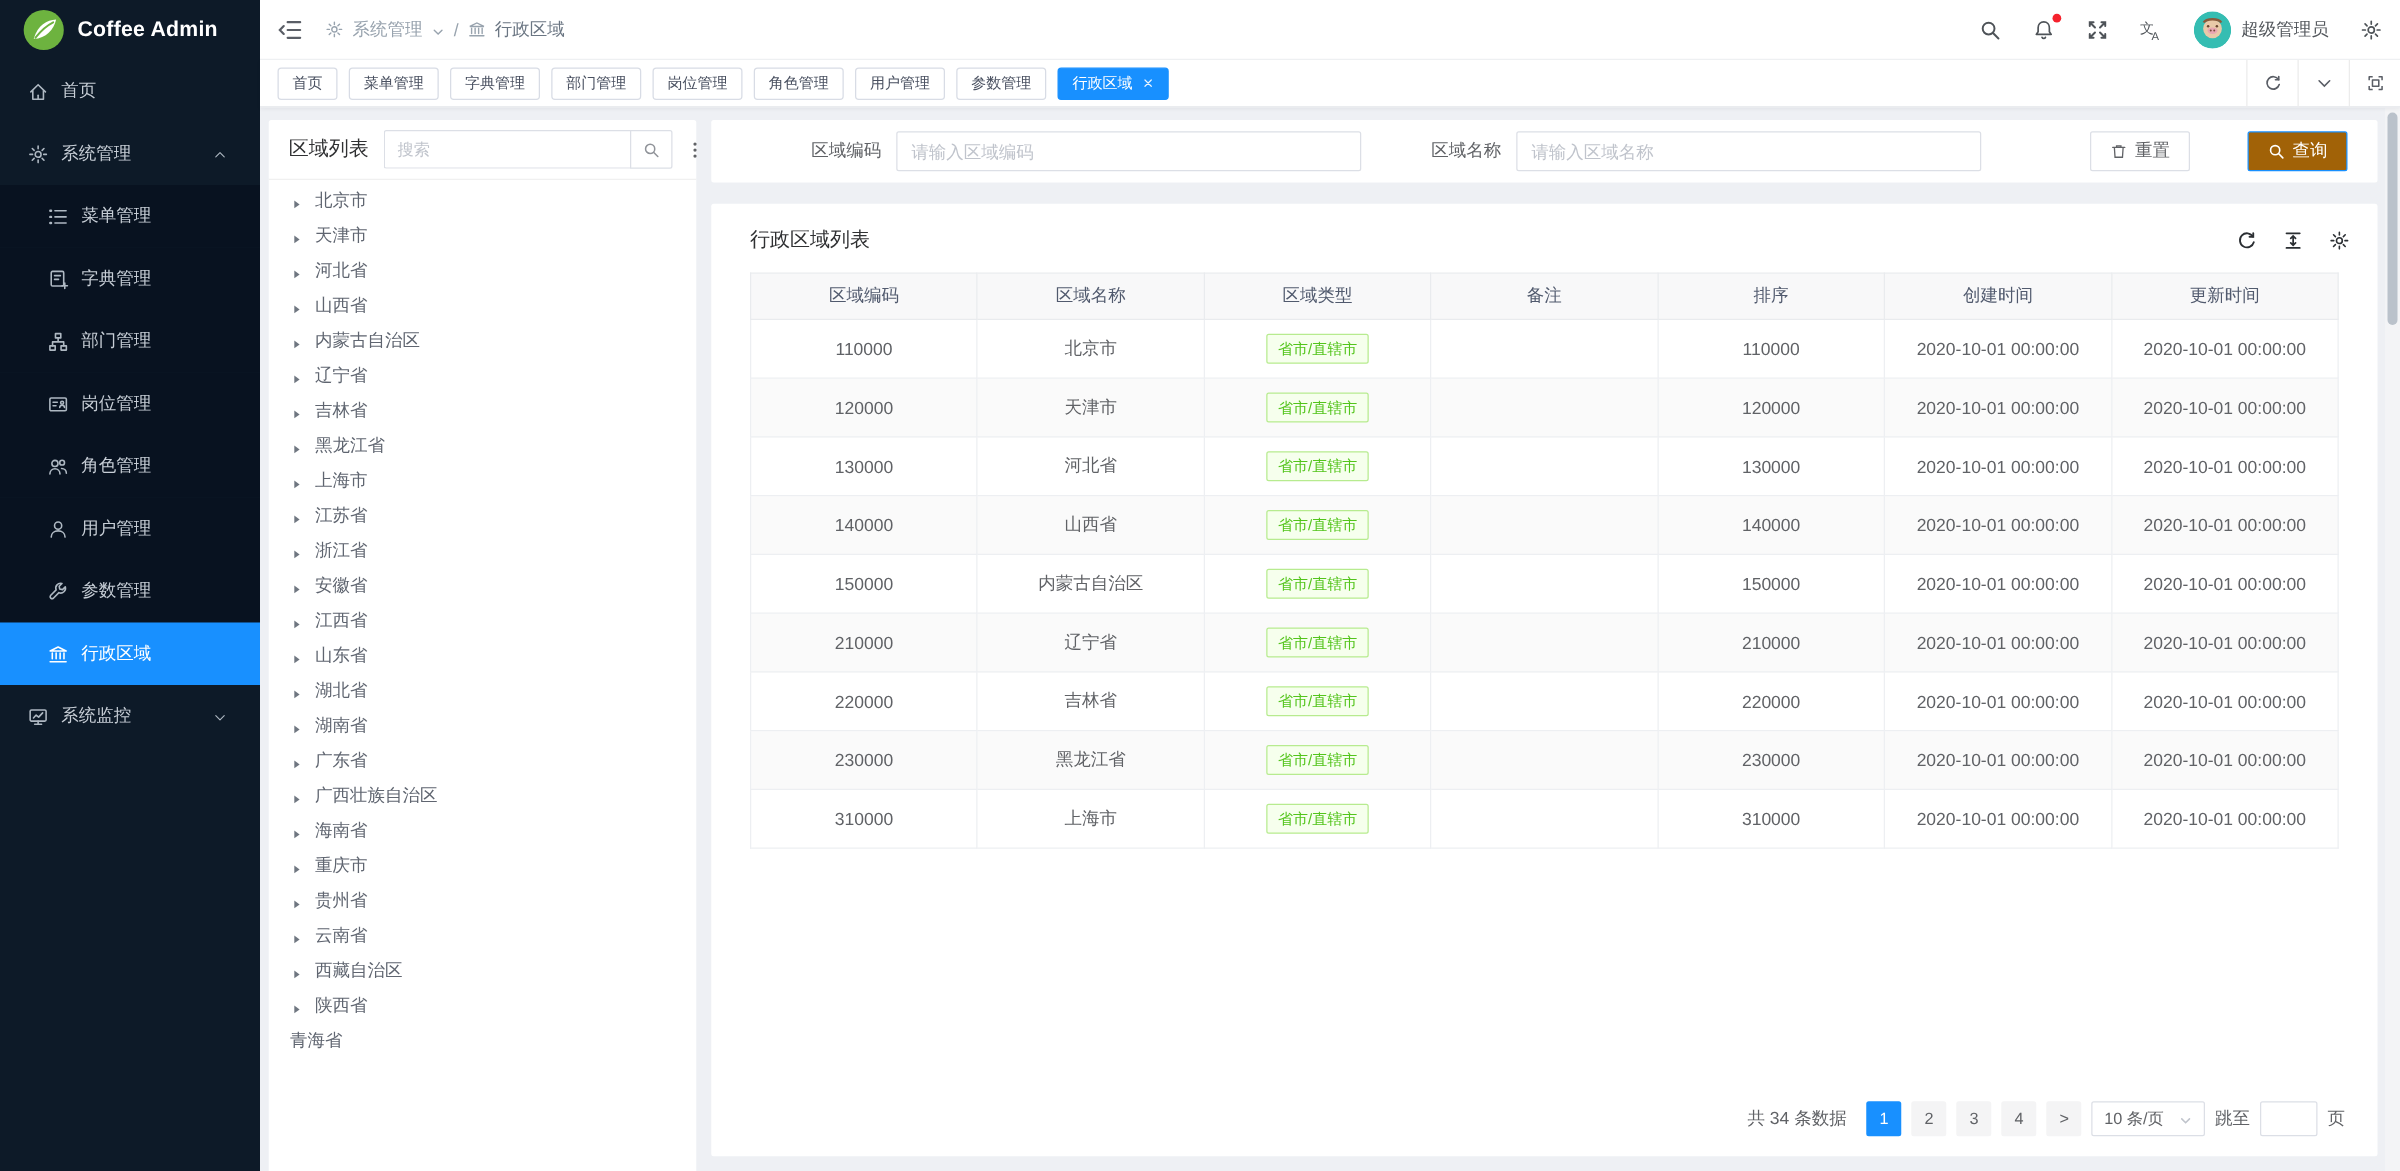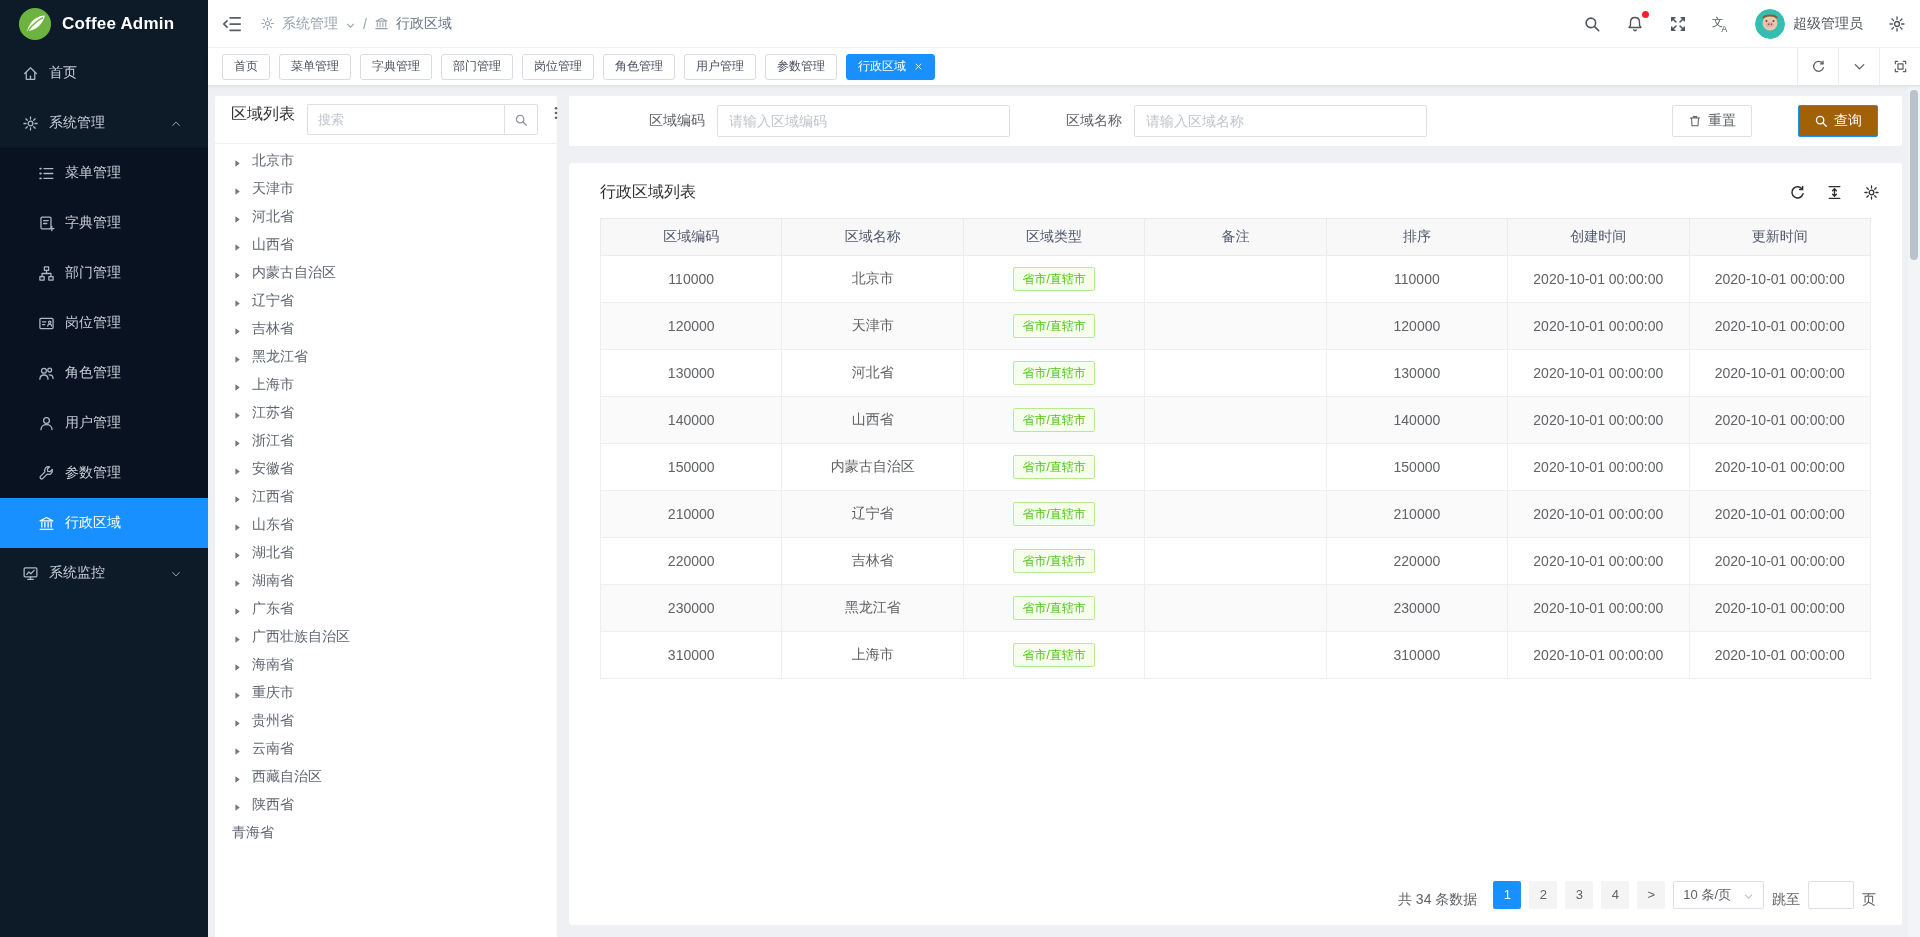--- a/index.html
+++ b/index.html
@@ -44,58 +44,58 @@
   .tab-tools { display:flex; align-items:stretch; height:100%; }
   .tab-tool { width:41px; display:flex; align-items:center; justify-content:center; border-left:1px solid #ececec; color:#5a5e66; cursor:pointer; }
   .tab-tool .icn { width:15px; height:15px; }
 
   
   .content { flex:1; display:flex; gap:12px; padding:10px 18px 0 7px; position:relative; overflow:hidden; }
   .panel { background:#fff; border-radius:2px; }
 
   
   .tree-card { width:342px; flex:none; height:calc(100% + 10px); display:flex; flex-direction:column; }
-  .tree-head { display:flex; align-items:flex-start; padding:8px 12px 8px 16px; border-bottom:1px solid #f0f0f0; }
+  .tree-head { display:flex; align-items:center; padding:8px 12px 8px 16px; border-bottom:1px solid #f0f0f0; }
   .tree-title { font-size:16px; color:#303133; margin-right:12px; white-space:nowrap; }
   .search-group { flex:1; display:flex; }
   .tree-search { flex:1; min-width:0; height:31px; border:1px solid #dcdfe6; border-right:none; border-radius:2px 0 0 2px; padding:0 10px; font-size:13px; color:#606266; outline:none; }
   .tree-search::placeholder { color:#c0c4cc; }
   .tree-search-btn { width:34px; height:31px; border:1px solid #dcdfe6; border-radius:0 2px 2px 0; background:#fff; color:#909399; display:flex; align-items:center; justify-content:center; cursor:pointer; }
   .tree-search-btn .icn { width:14px; height:14px; }
   .kebab-btn { width:16px; height:18px; margin-left:10px; color:#606266; cursor:pointer; display:inline-flex; }
   .tree-list { padding-top:3px; overflow:hidden; }
   .tree-item { height:28px; display:flex; align-items:center; padding-left:17px; font-size:14px; color:#5f6570; cursor:pointer; }
   .tree-item .icn { width:11px; height:11px; margin-right:9px; color:#6f7680; }
 
   
   .right-col { flex:1; min-width:0; display:flex; flex-direction:column; }
 
   .filter-card { height:50px; display:flex; align-items:center; padding:0 24px 0 80px; }
   .f-label { font-size:14px; color:#606266; margin-right:12px; white-space:nowrap; }
-  .f-input { width:293px; height:32px; border:1px solid #dcdfe6; border-radius:2px; padding:0 11px; font-size:14px; color:#606266; outline:none; }
+  .f-input { width:372px; height:32px; border:1px solid #dcdfe6; border-radius:2px; padding:0 11px; font-size:14px; color:#606266; outline:none; }
   .f-input::placeholder { color:#c0c4cc; }
   .f-group2 { margin-left:56px; }
   .f-buttons { margin-left:auto; display:flex; gap:10px; }
   .btn { height:32px; display:inline-flex; align-items:center; gap:6px; padding:0 15px; border-radius:2px; font-size:14px; cursor:pointer; border:1px solid #dcdfe6; background:#fff; color:#606266; }
   .btn .icn { width:14px; height:14px; }
   .btn-primary { background:#a16207; border-color:#1890ff; color:#fff;margin-left:36px; }
 
   
   .table-card { flex:1; margin-top:17px; margin-bottom:12px; display:flex; flex-direction:column; overflow:hidden; }
   .table-head { display:flex; align-items:center; padding:19px 22px 15px 31px; }
   .table-title { font-size:16px; color:#303133; }
   .table-tools { margin-left:auto; display:flex; gap:20px; color:#2b2f33; }
   .table-tools .icn { width:17px; height:17px; cursor:pointer; }
   table { width:calc(100% - 62px); margin:0 31px; border-collapse:collapse; table-layout:fixed; }
   th { height:37px; background:#f8f8f9; font-size:14px; font-weight:500; color:#515a6e; border:1px solid #e9ebee; text-align:center; }
   td { height:47px; font-size:14px; color:#606266; border:1px solid #edeff2; text-align:center; }
   tr.striped td { background:#fafafa; }
   .badge { display:inline-block; padding:2px 8px; font-size:12px; line-height:18px; color:#52c41a; background:#f6ffed; border:1px solid #b7eb8f; border-radius:2px; }
   .table-spacer { flex:1; }
-  .pager { display:flex; align-items:flex-end; justify-content:flex-end; gap:8px; padding:0 26px 16px; font-size:14px; color:#606266; }
+  .pager { display:flex; align-items:center; justify-content:flex-end; gap:8px; padding:0 26px 16px; font-size:14px; color:#606266; }
   .pg-total { margin-right:8px; }
   .pg { min-width:28px; height:28px; line-height:28px; padding:0 6px; text-align:center; border-radius:2px; background:#f4f4f5; color:#606266; font-size:13px; cursor:pointer; }
   .pg.active { background:#1890ff; color:#fff; }
   .pg-size { height:28px; border:1px solid #dcdfe6; border-radius:2px; background:#fff; display:inline-flex; align-items:center; gap:12px; padding:0 9px; font-size:13px; color:#606266; cursor:pointer; }
   .pg-size .icn { width:11px; height:11px; color:#c0c4cc; }
   .pg-jump-input { width:46px; height:28px; border:1px solid #dcdfe6; border-radius:2px; outline:none; padding:0 6px; font-size:13px; color:#606266; }
 
   
   .page-scrollbar { position:absolute; top:0; right:0; width:12px; height:100%; background:#f3f4f6; }
   .page-scrollbar .thumb { position:absolute; top:4px; left:2px; width:8px; height:170px; border-radius:5px; background:#bac2cb; cursor:pointer; }

